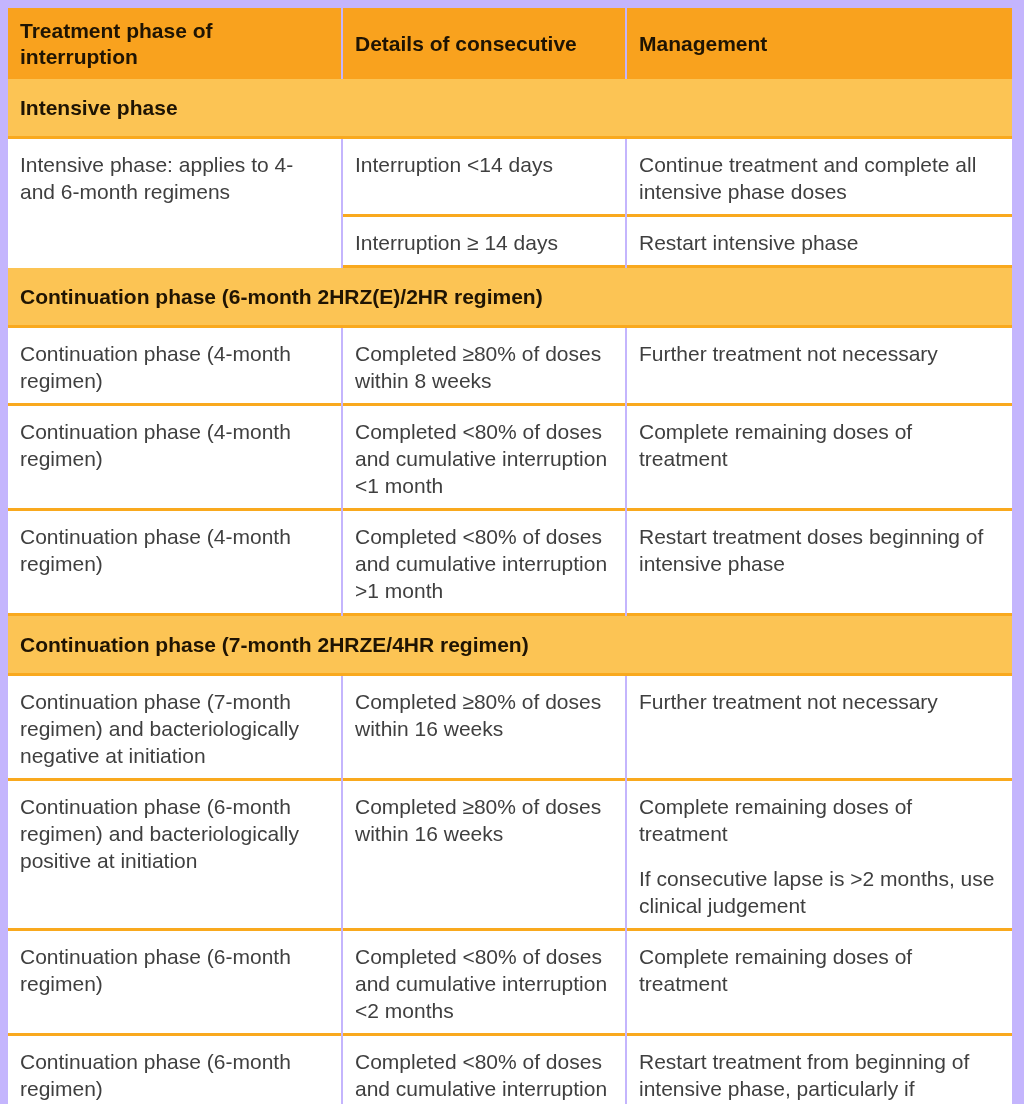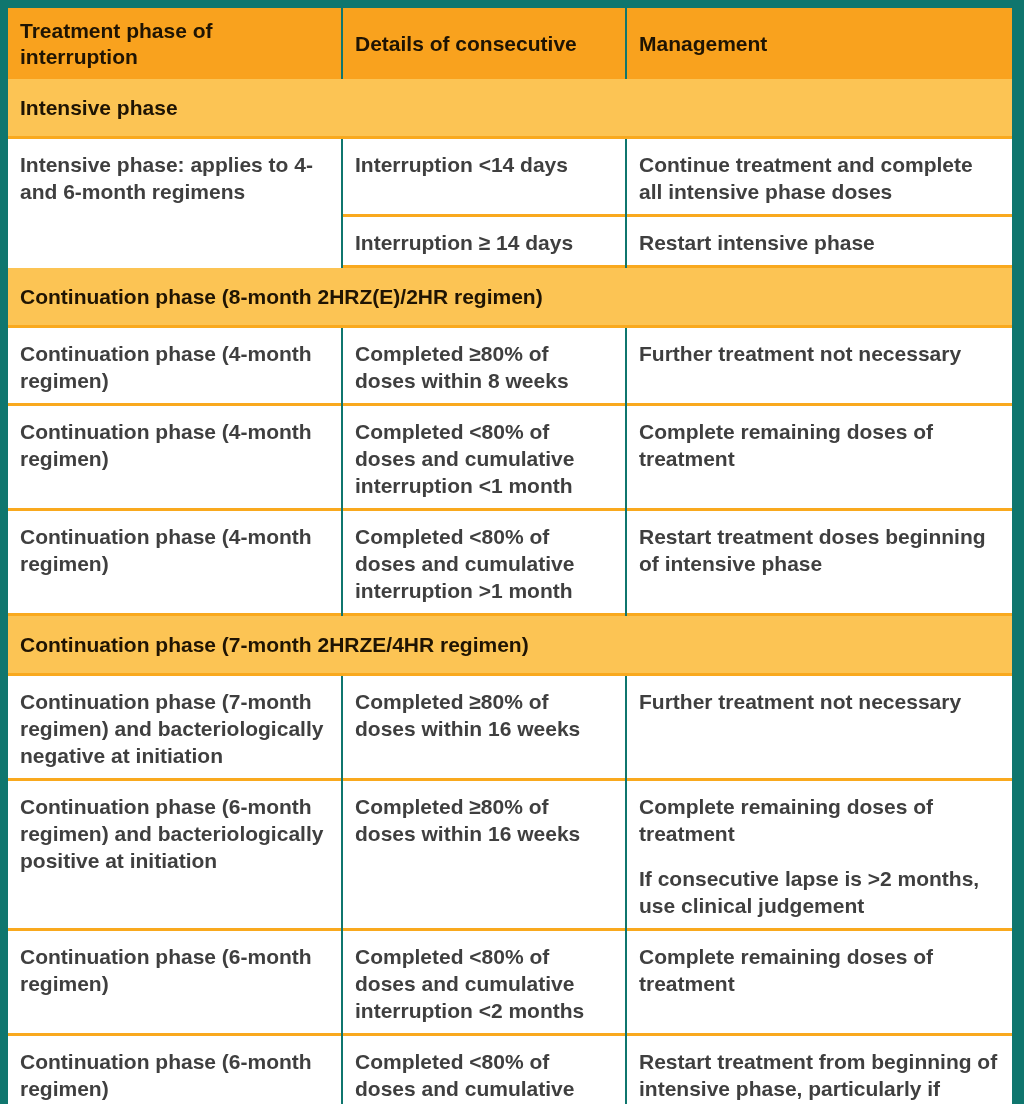--- a/index.html
+++ b/index.html
@@ -1,19 +1,19 @@
 <!DOCTYPE html>
 <html><head>
 <meta charset="utf-8">
 <style>
   html, body { margin: 0; padding: 0; background: #ffffff; }
   body { font-family: "Liberation Sans", sans-serif; }
   .page {
     width: 1024px; height: 1104px; box-sizing: border-box;
-    background: #0f766e; padding: 8px 6px 4px 6px; overflow: hidden;
+    background: #c4b5fd; padding: 8px 6px 4px 6px; overflow: hidden;
   }
   table.tb {
     width: 1008px; table-layout: fixed;
     border-collapse: separate; border-spacing: 2px 0;
   }
   col.c1 { width: 333px; }
   col.c2 { width: 282px; }
   col.c3 { width: 385px; }
   th.hcell {
     background: #F9A21E; color: #1f1403;
@@ -23,21 +23,21 @@
   }
   td.band {
     background: #FCC454; color: #1f1403;
     font-size: 21px; font-weight: 700; text-align: left;
     vertical-align: middle; line-height: 27px;
     padding: 10px 12px; height: 60px; box-sizing: border-box;
     border-bottom: 3px solid #F9A91E;
   }
   td.cell {
     background: #ffffff; color: #3f3f3f;
-    font-size: 21px; font-weight: 700; text-align: left;
+    font-size: 21px; font-weight: 400; text-align: left;
     vertical-align: top; line-height: 27px;
     padding: 12px 12px 9px 12px;
     border-bottom: 3px solid #F9A91E;
   }
   td.cell.nb { border-bottom: none; }
   td.cell p { margin: 0; }
   td.cell p + p { margin-top: 18px; }
 </style>
 </head>
 <body>
@@ -65,21 +65,21 @@
         <td class="cell nb" rowspan="2">Intensive phase: applies to 4- and 6-month regimens</td>
         <td class="cell">Interruption &lt;14 days</td>
         <td class="cell">Continue treatment and complete all intensive phase doses</td>
       </tr>
       <tr>
         <td class="cell">Interruption ≥ 14 days</td>
         <td class="cell">Restart intensive phase</td>
       </tr>
 
       <tr>
-        <td class="band" colspan="3">Continuation phase (8-month 2HRZ(E)/2HR regimen)</td>
+        <td class="band" colspan="3">Continuation phase (6-month 2HRZ(E)/2HR regimen)</td>
       </tr>
       <tr>
         <td class="cell">Continuation phase (4-month regimen)</td>
         <td class="cell">Completed ≥80% of doses within 8 weeks</td>
         <td class="cell">Further treatment not necessary</td>
       </tr>
       <tr>
         <td class="cell">Continuation phase (4-month regimen)</td>
         <td class="cell">Completed &lt;80% of doses and cumulative interruption &lt;1 month</td>
         <td class="cell">Complete remaining doses of treatment</td>

